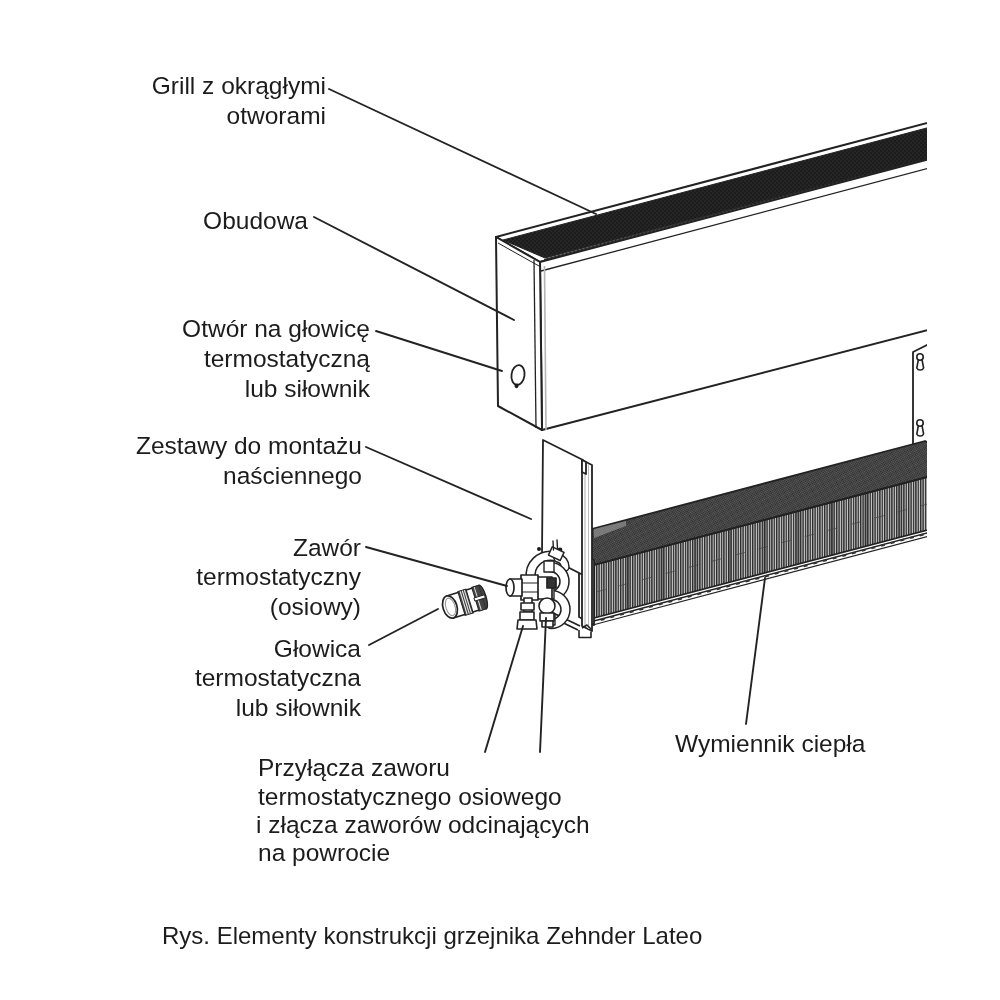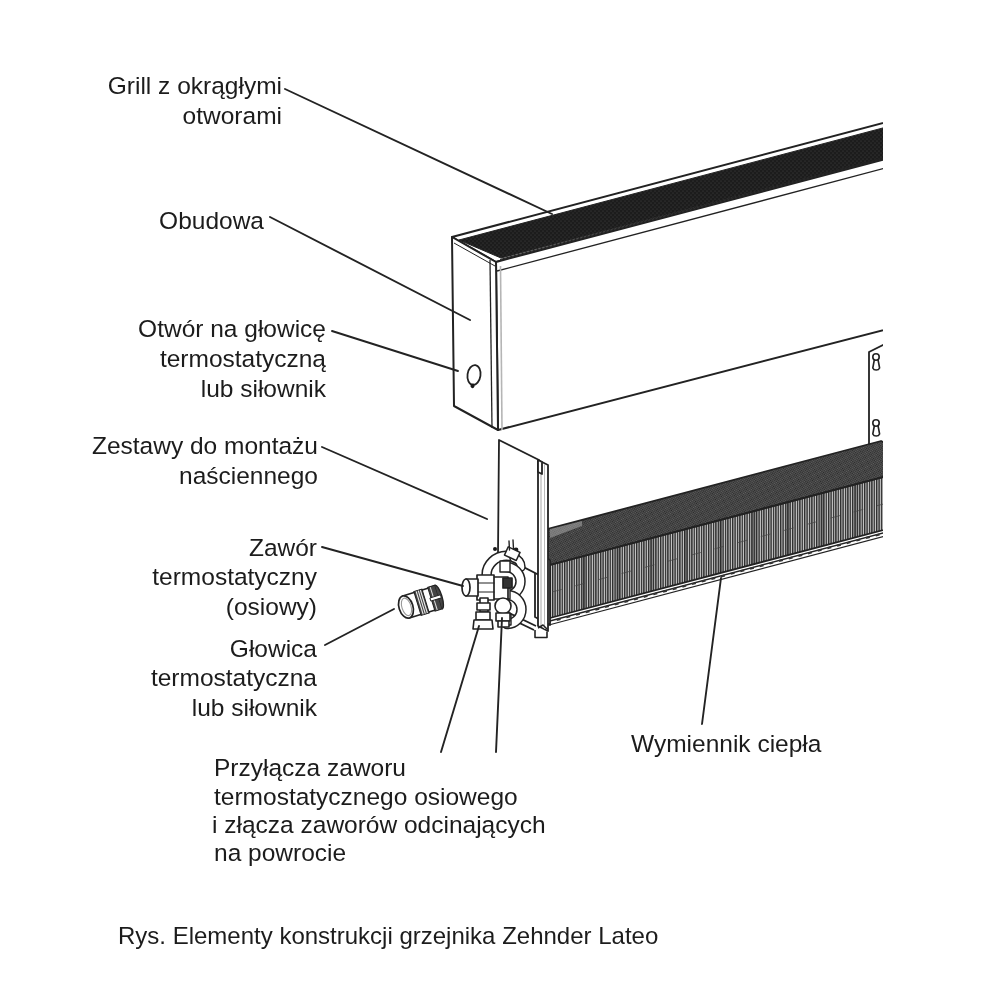--- a/index.html
+++ b/index.html
@@ -1,17 +1,17 @@
 <!DOCTYPE html>
 <html><head>
 <meta charset="utf-8">
 <style>
   html,body{margin:0;padding:0;background:#ffffff;}
   #page{position:relative;width:883px;height:1000px;background:#737373;overflow:hidden;
-        font-family:"Liberation Sans",sans-serif;}
+        font-family:"Liberation Sans",sans-serif;margin-left:44px;}
   svg{position:absolute;left:0;top:0;}
 </style>
 </head>
 <body>
 <div id="page">
 <svg width="1000" height="1000" viewBox="0 0 1000 1000">
 <defs>
   <pattern id="fins" width="2.4" height="8" patternUnits="userSpaceOnUse">
     <rect width="2.4" height="8" fill="#d2d2d2"></rect>
     <rect x="0" width="1.4" height="8" fill="#2b2b2b"></rect>

